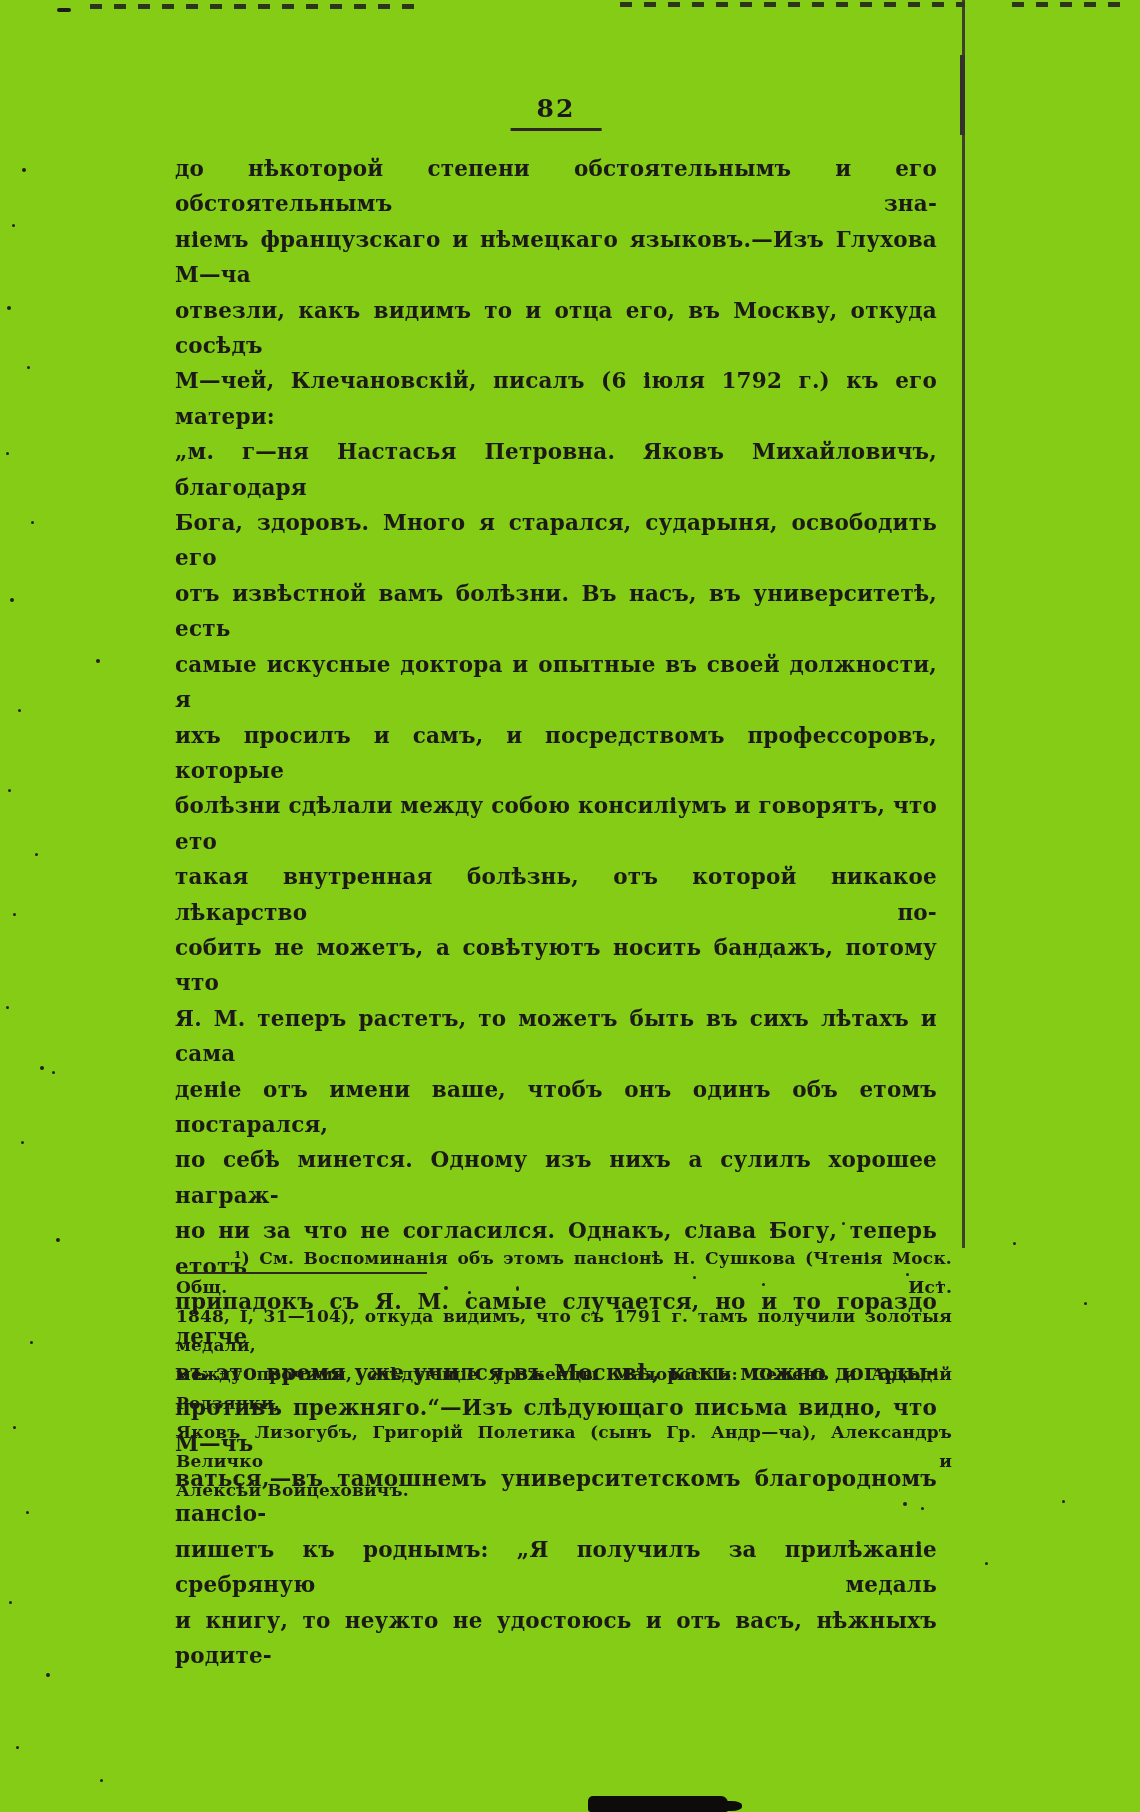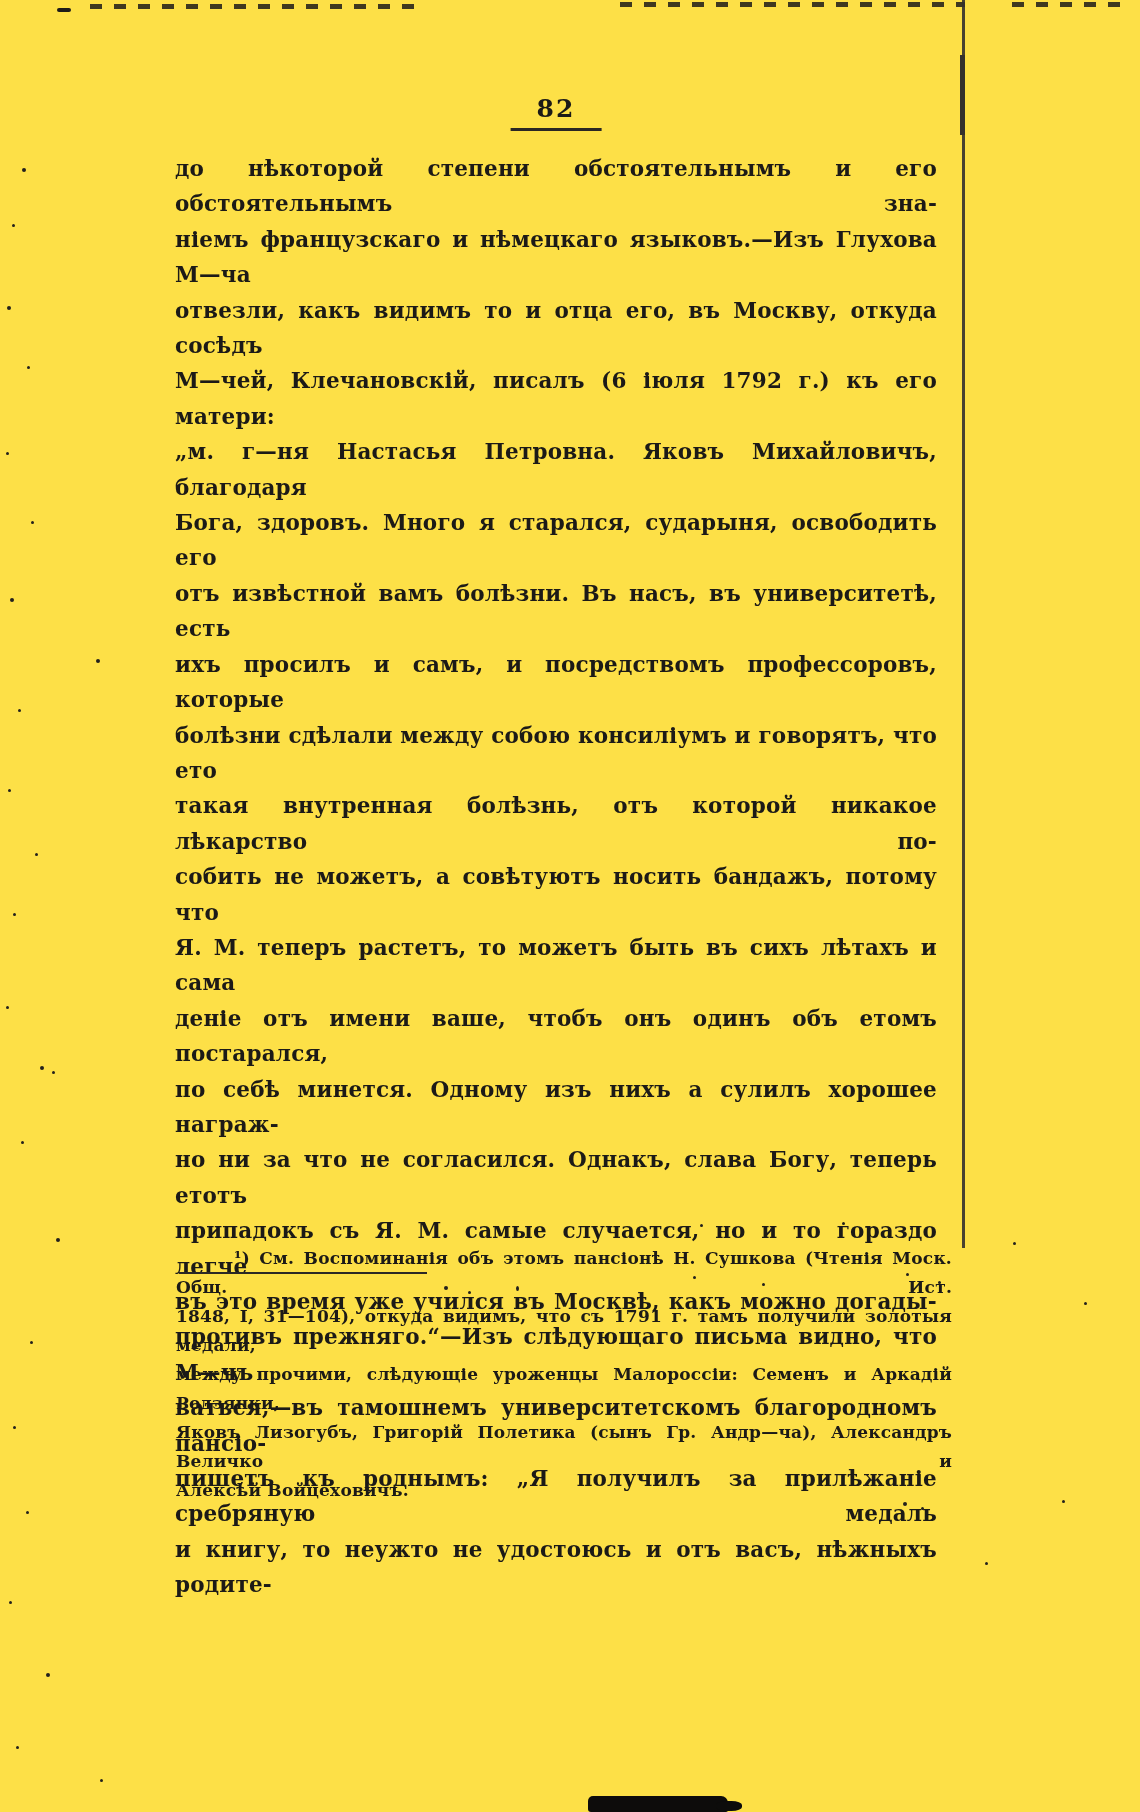--- a/index.html
+++ b/index.html
@@ -1,21 +1,21 @@
 <!DOCTYPE html>
 <html><head>
 <meta charset="utf-8">
 <style>
   * { margin:0; padding:0; box-sizing:border-box; }
   html, body { background:#e9e7e2; }
   #scan-page {
     position:relative;
     width:1140px; height:1812px;
     margin:0 auto;
-    background:#fde047;
+    background:#84cc16;
     overflow:hidden;
     font-family:"DejaVu Serif", "Liberation Serif", serif;
     color:#1c1a17;
   }
   
   #page-number {
     position:absolute; top:94px; left:556px;
     transform:translateX(-50%);
     font-size:25px; font-weight:700;
     padding:0 26px 5px;
@@ -77,20 +77,21 @@
   <div id="page-number">82</div>
 
   <div id="body-text">
       <div class="tline">до нѣкоторой степени обстоятельнымъ и его обстоятельнымъ зна-</div>
       <div class="tline">ніемъ французскаго и нѣмецкаго языковъ.—Изъ Глухова М—ча</div>
       <div class="tline">отвезли, какъ видимъ то и отца его, въ Москву, откуда сосѣдъ</div>
       <div class="tline">М—чей, Клечановскій, писалъ (6 іюля 1792 г.) къ его матери:</div>
       <div class="tline">„м. г—ня Настасья Петровна. Яковъ Михайловичъ, благодаря</div>
       <div class="tline">Бога, здоровъ. Много я старался, сударыня, освободить его</div>
       <div class="tline">отъ извѣстной вамъ болѣзни. Въ насъ, въ университетѣ, есть</div>
+      <div class="tline">самые искусные доктора и опытные въ своей должности, я</div>
       <div class="tline">ихъ просилъ и самъ, и посредствомъ профессоровъ, которые</div>
       <div class="tline">болѣзни сдѣлали между собою консиліумъ и говорятъ, что ето</div>
       <div class="tline">такая внутренная болѣзнь, отъ которой никакое лѣкарство по-</div>
       <div class="tline">собить не можетъ, а совѣтуютъ носить бандажъ, потому что</div>
       <div class="tline">Я. М. теперъ растетъ, то можетъ быть въ сихъ лѣтахъ и сама</div>
       <div class="tline">деніе отъ имени ваше, чтобъ онъ одинъ объ етомъ постарался,</div>
       <div class="tline">по себѣ минется. Одному изъ нихъ а сулилъ хорошее награж-</div>
       <div class="tline">но ни за что не согласился. Однакъ, слава Богу, теперь етотъ</div>
       <div class="tline">припадокъ съ Я. М. самые случается, но и то гораздо легче</div>
       <div class="tline">въ это время уже учился въ Москвѣ, какъ можно догады-</div>

